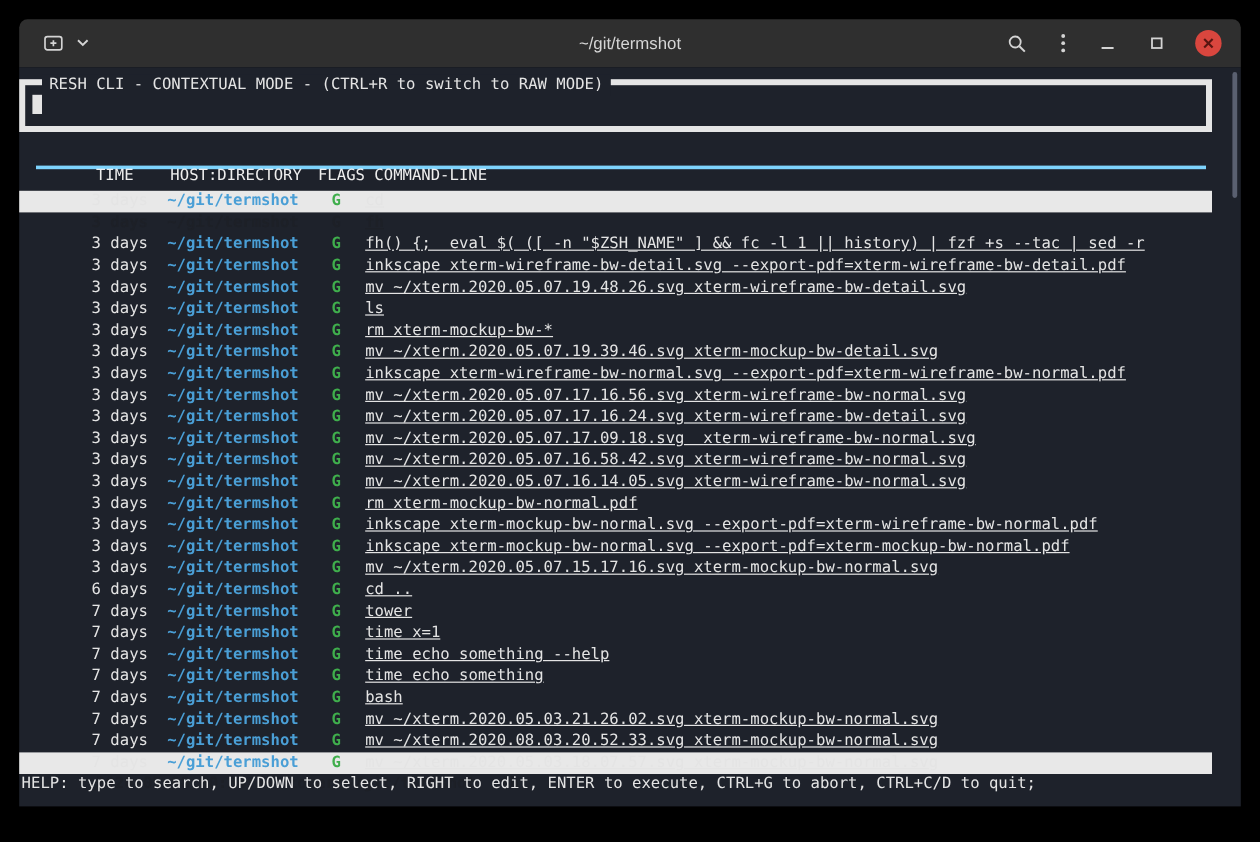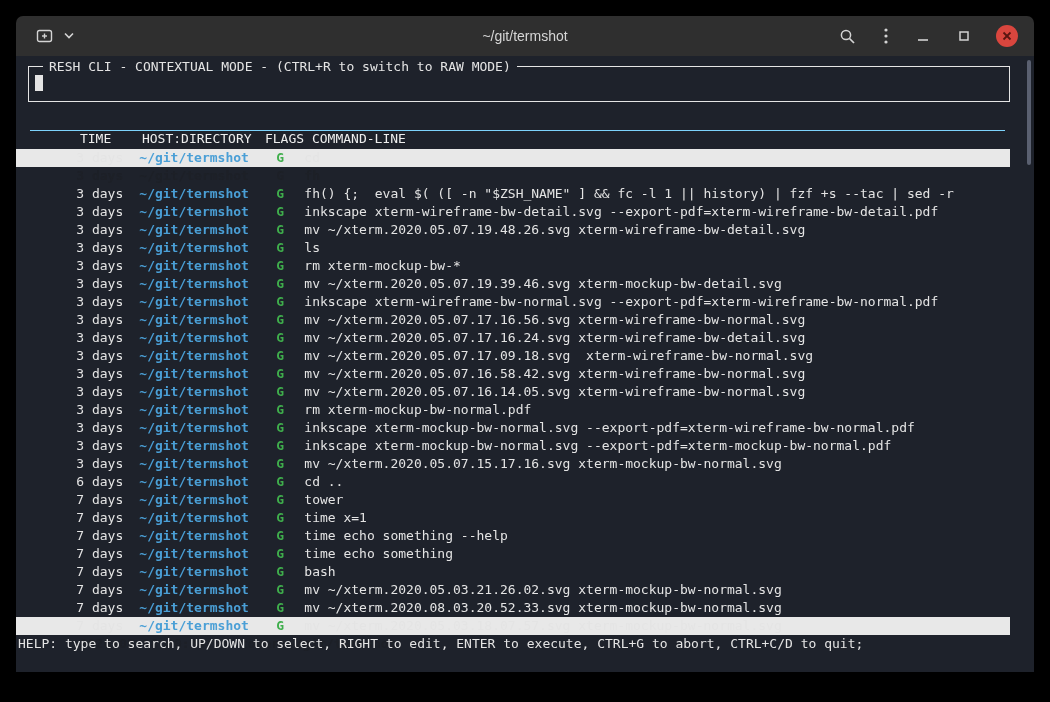--- a/index.html
+++ b/index.html
@@ -27,44 +27,44 @@
     display:flex;align-items:center;justify-content:center;padding:0;
   }
   svg.icon{display:block;}
 
   
   .terminal{
     position:absolute;left:0;top:40px;right:0;bottom:0;background:#1e222b;
     box-sizing:border-box;padding:10px 24px 0 0;font-size:13px;color:#e4e4e4;
   }
   .search-box{
-    margin-left:12px;height:34px;border:1px solid #e5e5e5;position:relative;
+    height:34px;border:5px solid #e5e5e5;position:relative;
   }
   .box-title{
     position:absolute;top:-9px;left:14px;background:#1e222b;padding:0 6px;
     color:#e4e4e4;font-size:13px;line-height:18px;white-space:pre;
   }
   .cursor{position:absolute;left:6px;top:8px;width:8px;height:16px;background:#e4e4e4;}
 
   .hdr{
-    margin:10px 5px 0 14px;height:18px;line-height:18px;border-bottom:1px solid #7dd3fc;
+    margin:10px 5px 0 14px;height:18px;line-height:18px;border-bottom:3px solid #7dd3fc;
     white-space:pre;color:#eeeeee;
   }
   .hdr span{display:inline-block;}
   .h-time{width:62px;padding-left:3px;}
   .h-dir{width:123px;}
   .h-flags{width:47px;}
 
   .rows{margin:0;}
   .row{height:18px;line-height:18px;padding-left:16px;white-space:pre;}
   .row span{display:inline-block;vertical-align:top;}
   .c-time{width:63px;color:#e4e4e4;margin-left:13px;}
   .c-dir{width:137px;color:#4a9fd6;font-weight:700;}
   .c-flag{width:28px;color:#3fae4c;font-weight:700;}
-  .c-cmd{white-space:pre;color:#e4e4e4;}
+  .c-cmd{white-space:pre;color:#e4e4e4;text-decoration:underline;}
   .row.selected{background:#e8e8e8;}
   .row.selected span{color:#1d2027;font-weight:700;}
 
   .statusbar{
     height:18px;line-height:18px;background:#e8e8e8;color:#1d2027;font-weight:700;
     padding-left:17px;white-space:pre;
   }
   .statusbar span{display:inline-block;vertical-align:top;}
   .st-dt{width:160px;}
   .st-host{width:177px;}

